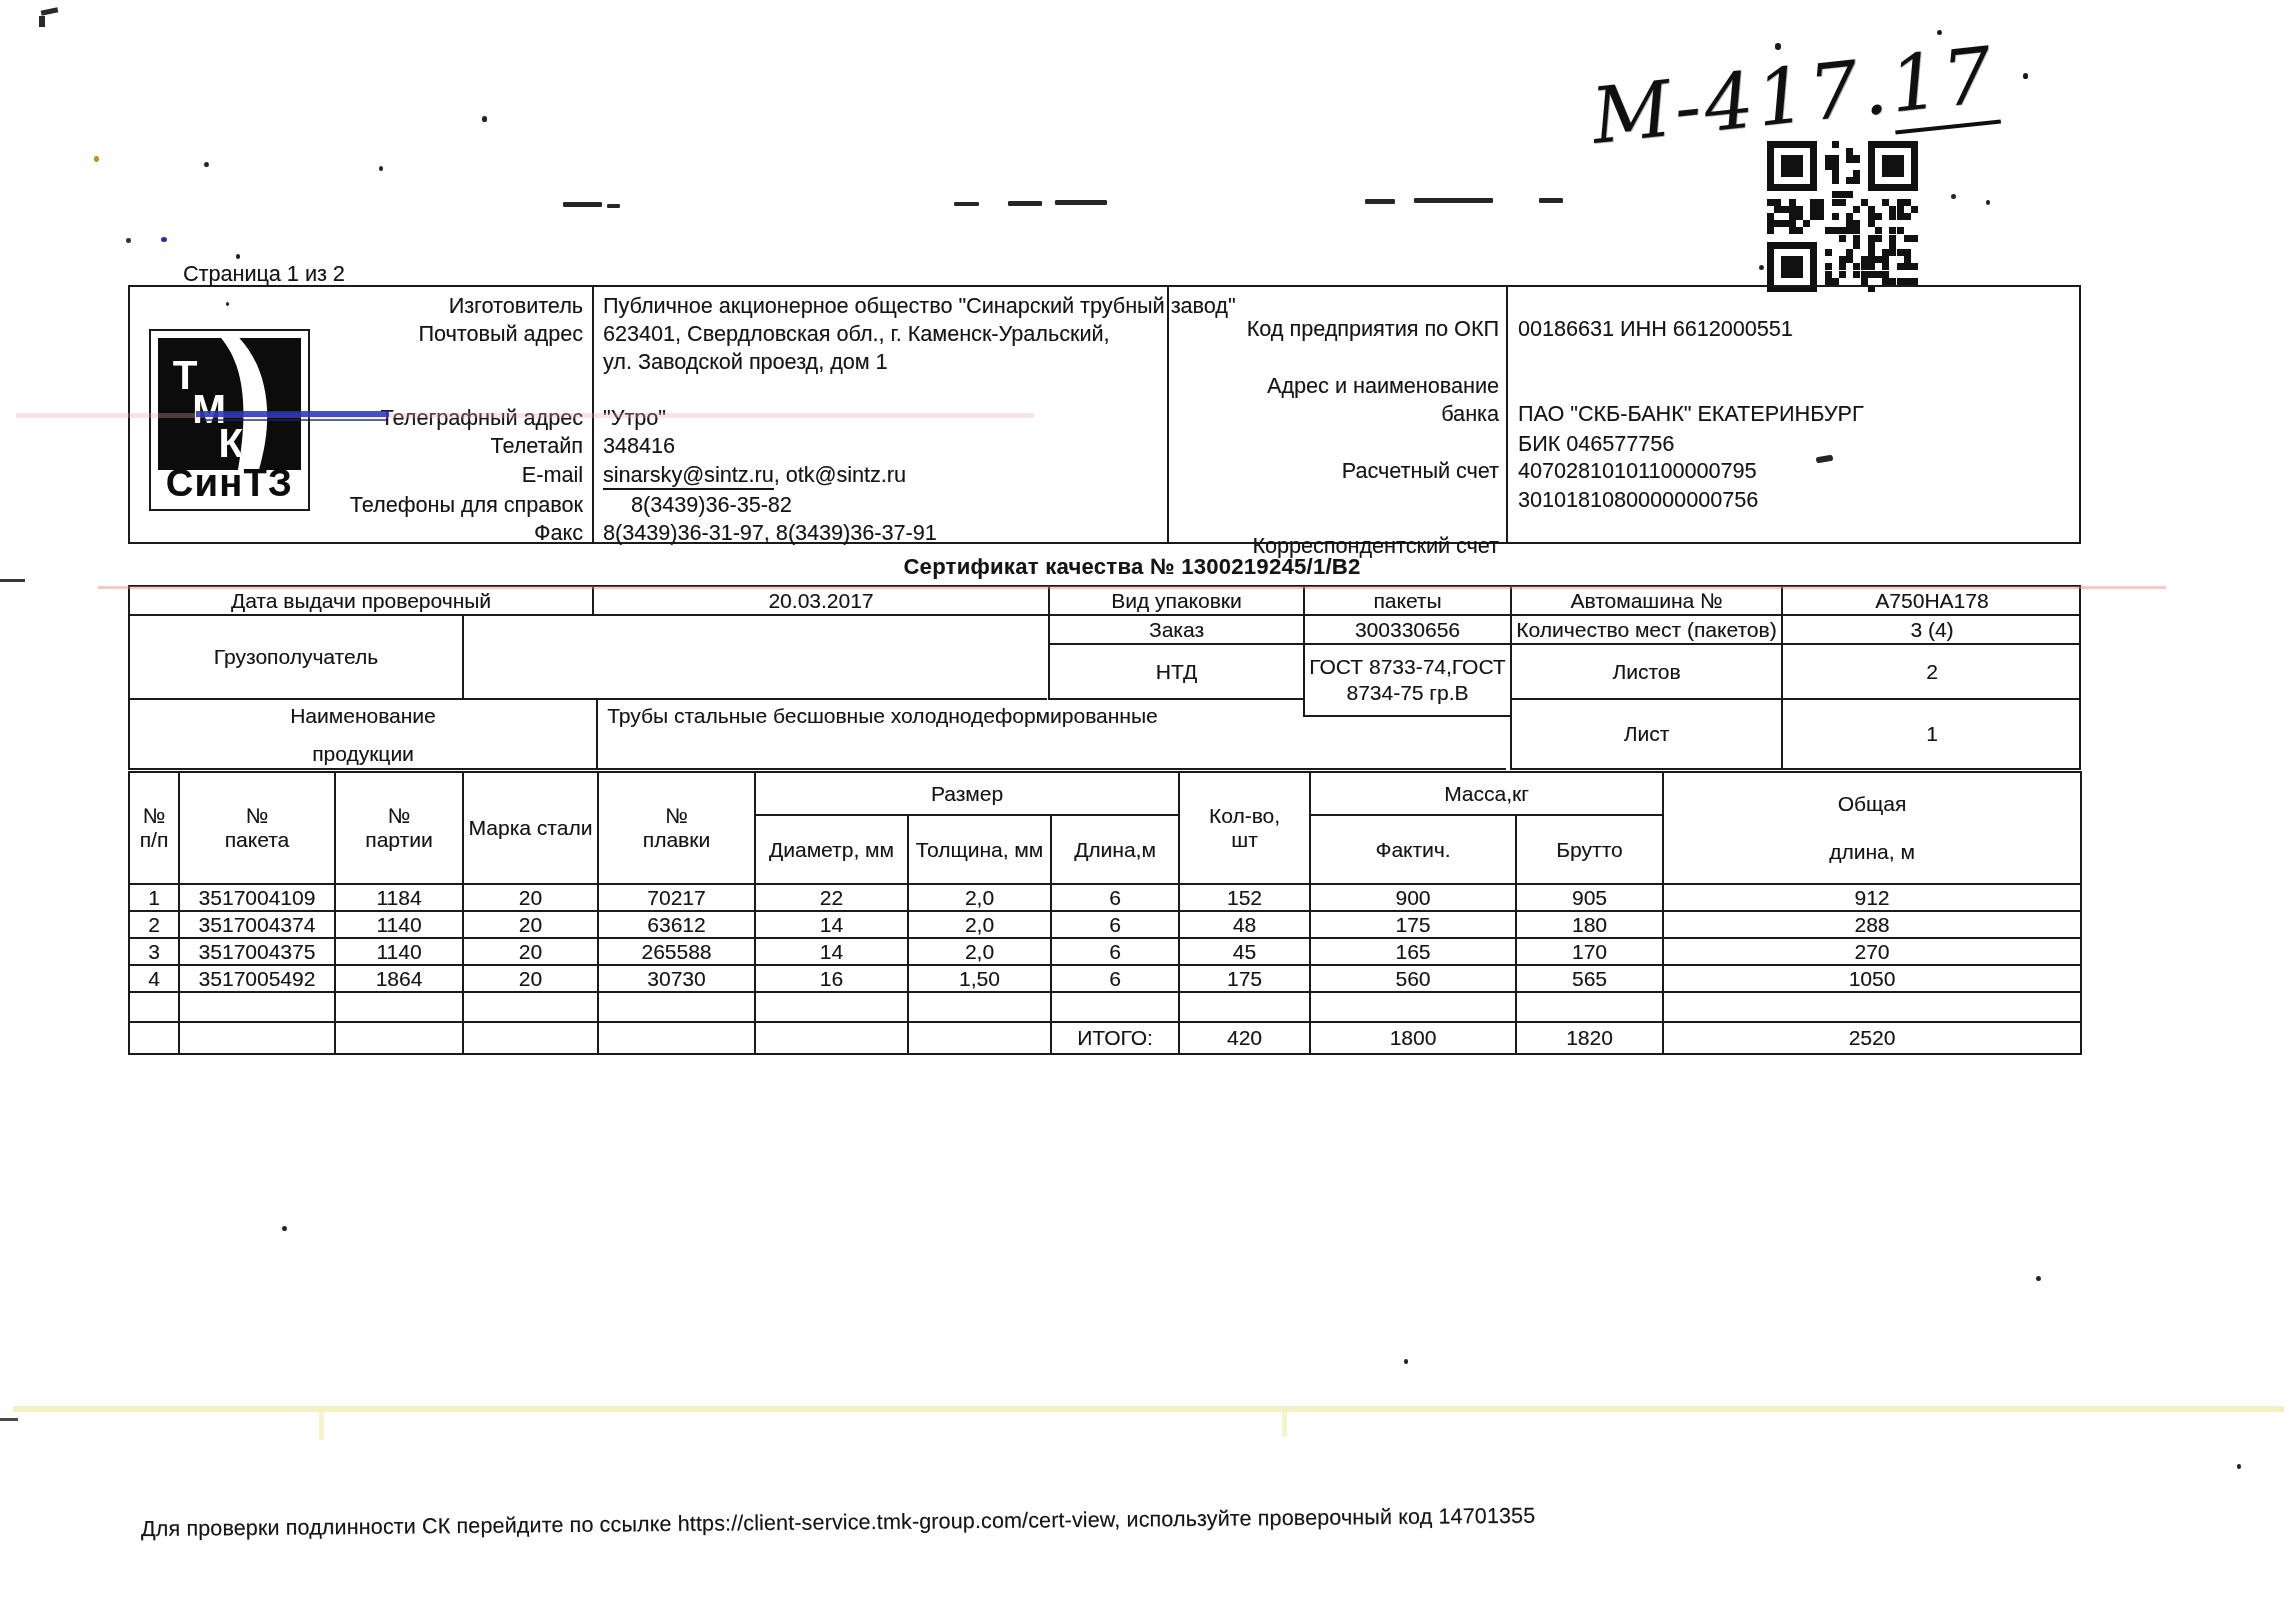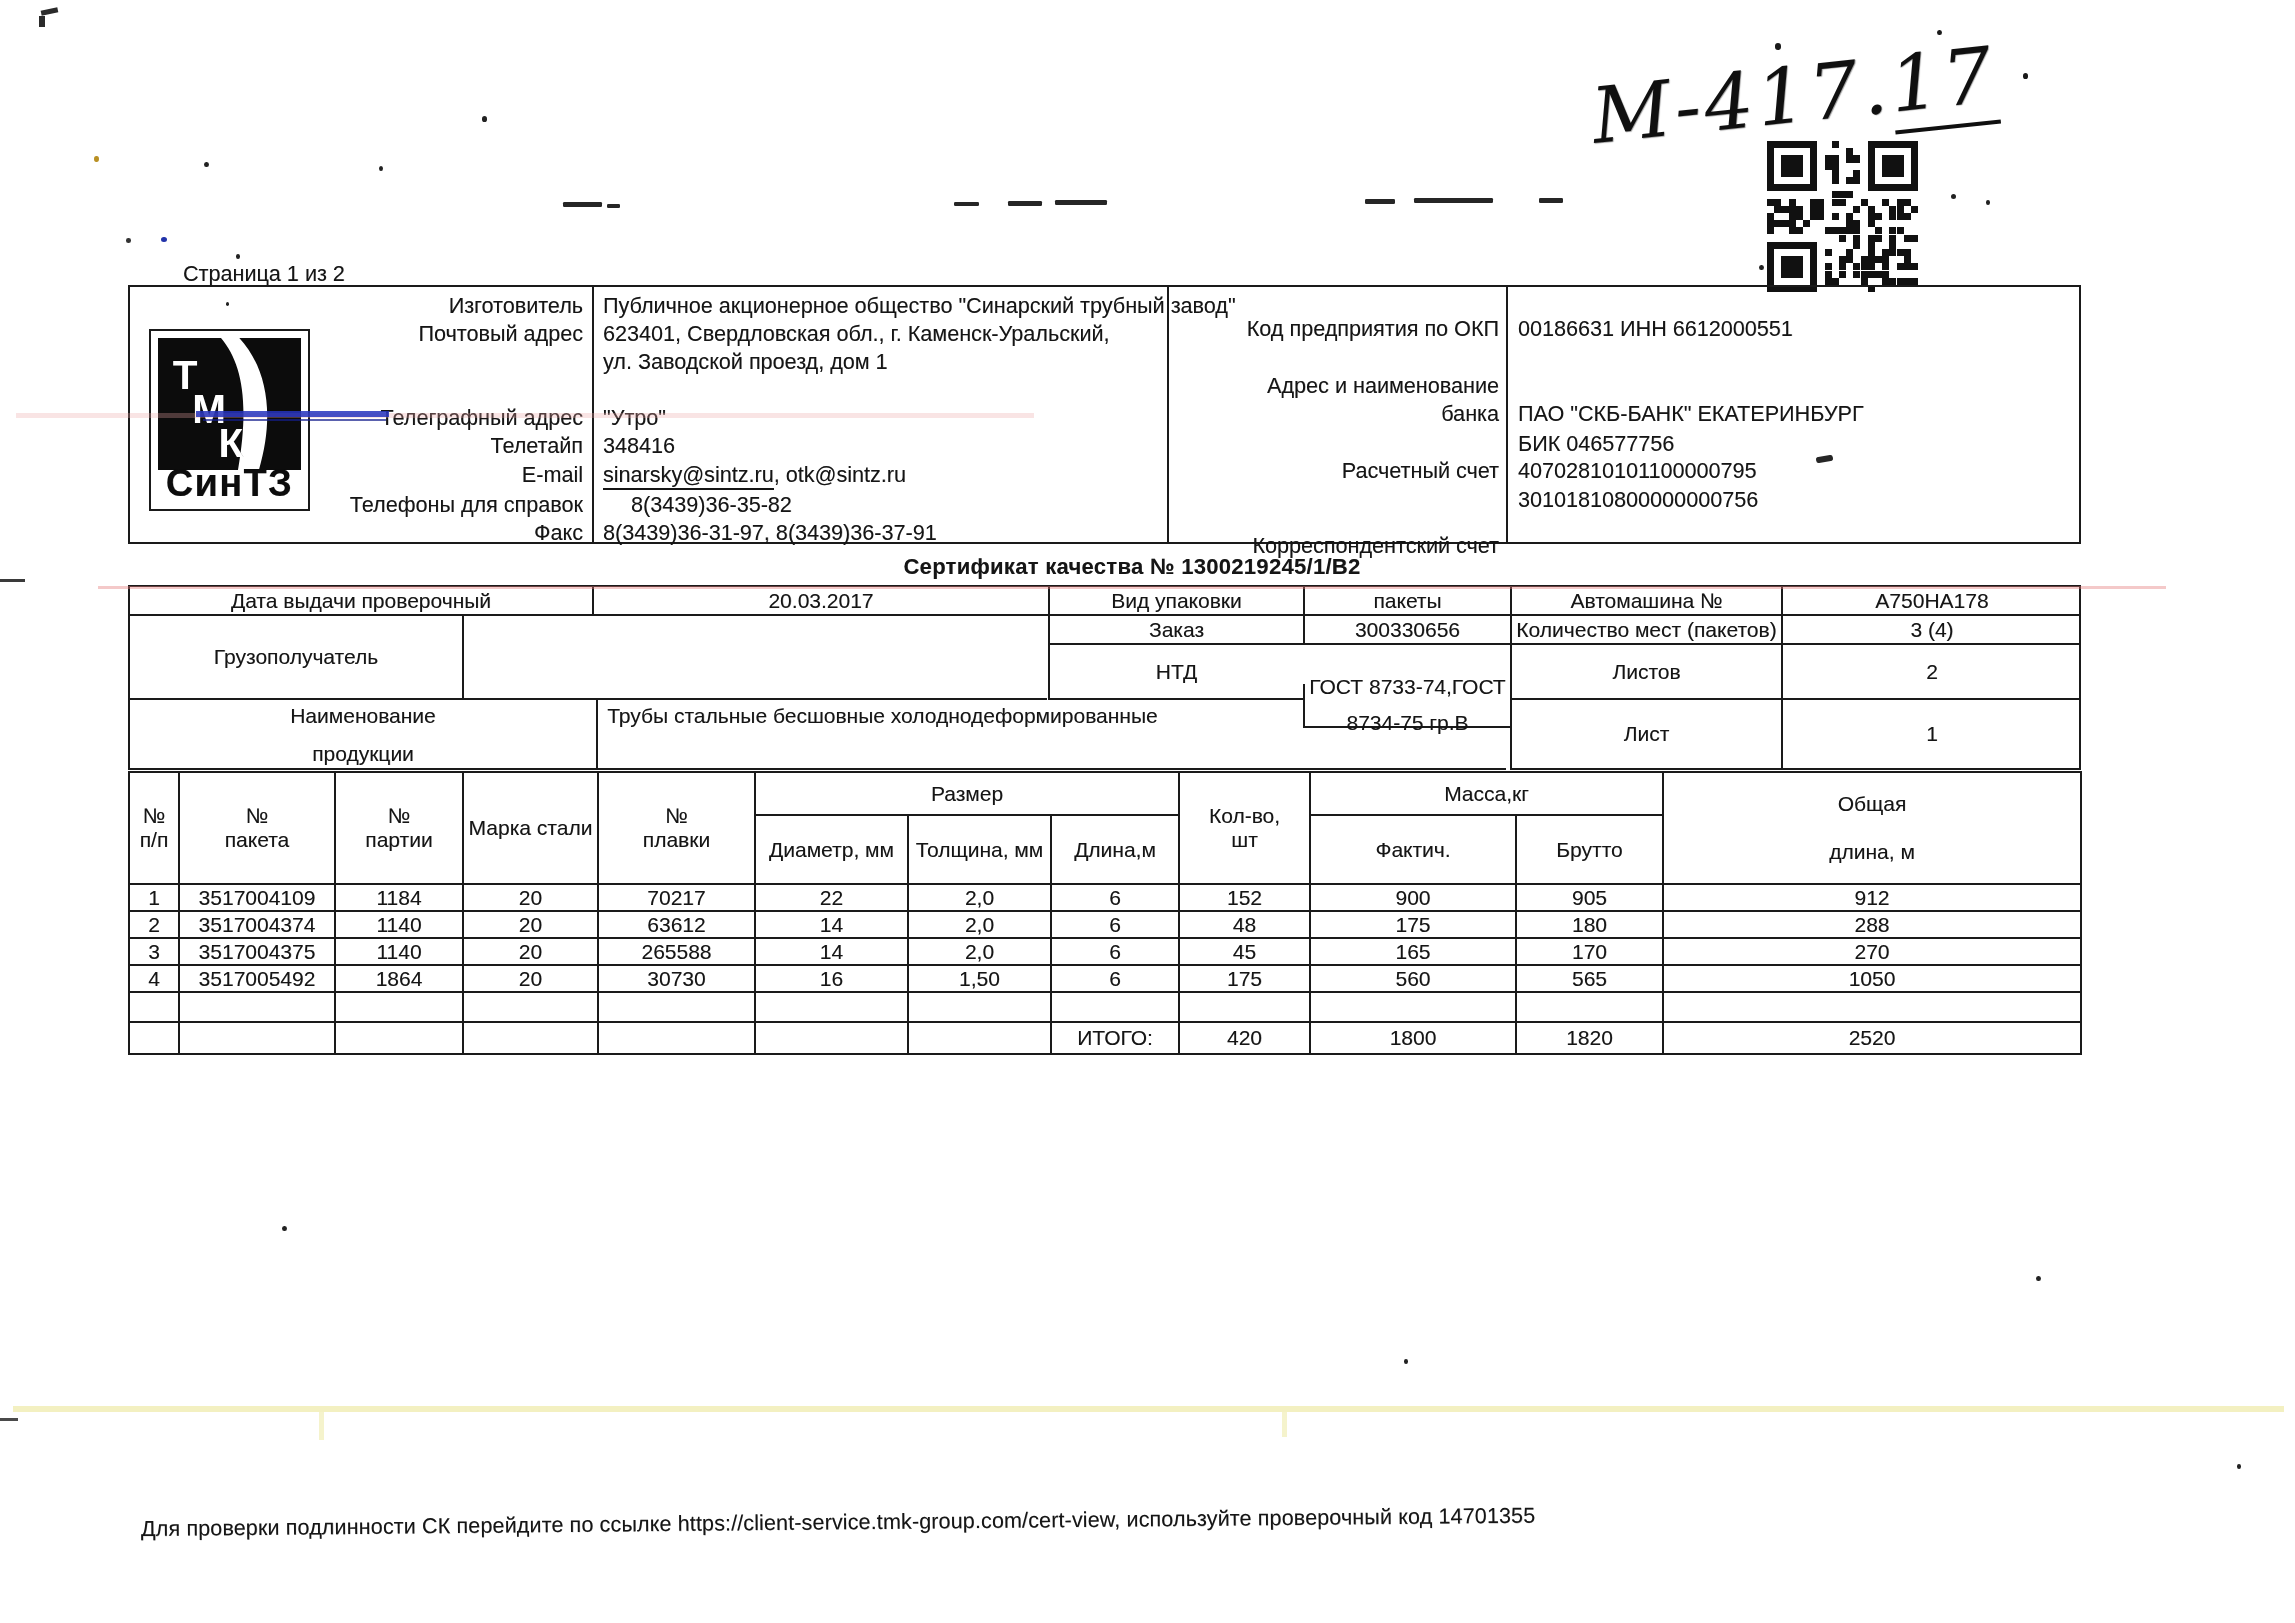--- a/index.html
+++ b/index.html
@@ -256,21 +256,21 @@
     <div class="icell ctr" style="left:1382px;top:0;width:271px;height:29px;">Автомашина №</div>
     <div class="icell ctr" style="left:1653px;top:0;width:300px;height:29px;">А750НА178</div>
 
     <div class="icell ctr" style="left:0;top:29px;width:334px;height:84px;">Грузополучатель</div>
     <div class="icell ctr" style="left:334px;top:29px;width:585px;height:84px;"></div>
     <div class="icell ctr" style="left:920px;top:29px;width:255px;height:29px;text-align:center;">Заказ</div>
     <div class="icell ctr" style="left:1175px;top:29px;width:207px;height:29px;">300330656</div>
     <div class="icell ctr" style="left:1382px;top:29px;width:271px;height:29px;">Количество мест (пакетов)</div>
     <div class="icell ctr" style="left:1653px;top:29px;width:300px;height:29px;">3 (4)</div>
     <div class="icell ctr" style="left:920px;top:58px;width:255px;height:55px;">НТД</div>
-    <div class="icell ctr" style="left:1175px;top:58px;width:207px;height:44px;line-height:36px;margin-top:39px;">ГОСТ 8733-74,ГОСТ 8734-75 гр.В</div>
+    <div class="icell ctr" style="left:1175px;top:58px;width:207px;height:72px;line-height:26px;">ГОСТ 8733-74,ГОСТ 8734-75 гр.В</div>
     <div class="icell ctr" style="left:1382px;top:58px;width:271px;height:55px;">Листов</div>
     <div class="icell ctr" style="left:1653px;top:58px;width:300px;height:55px;">2</div>
 
     <div class="icell" style="left:0;top:113px;width:468px;height:70px;text-align:center;">
       <div style="margin-top:3.9px;">Наименование</div>
       <div style="margin-top:14.4px;">продукции</div>
     </div>
     <div class="icell noc" style="left:468px;top:113px;width:910px;height:70px;padding:3.9px 0 0 9.2px;">Трубы стальные бесшовные холоднодеформированные</div>
     <div class="icell ctr" style="left:1382px;top:113px;width:271px;height:70px;">Лист</div>
     <div class="icell ctr" style="left:1653px;top:113px;width:300px;height:70px;">1</div>

